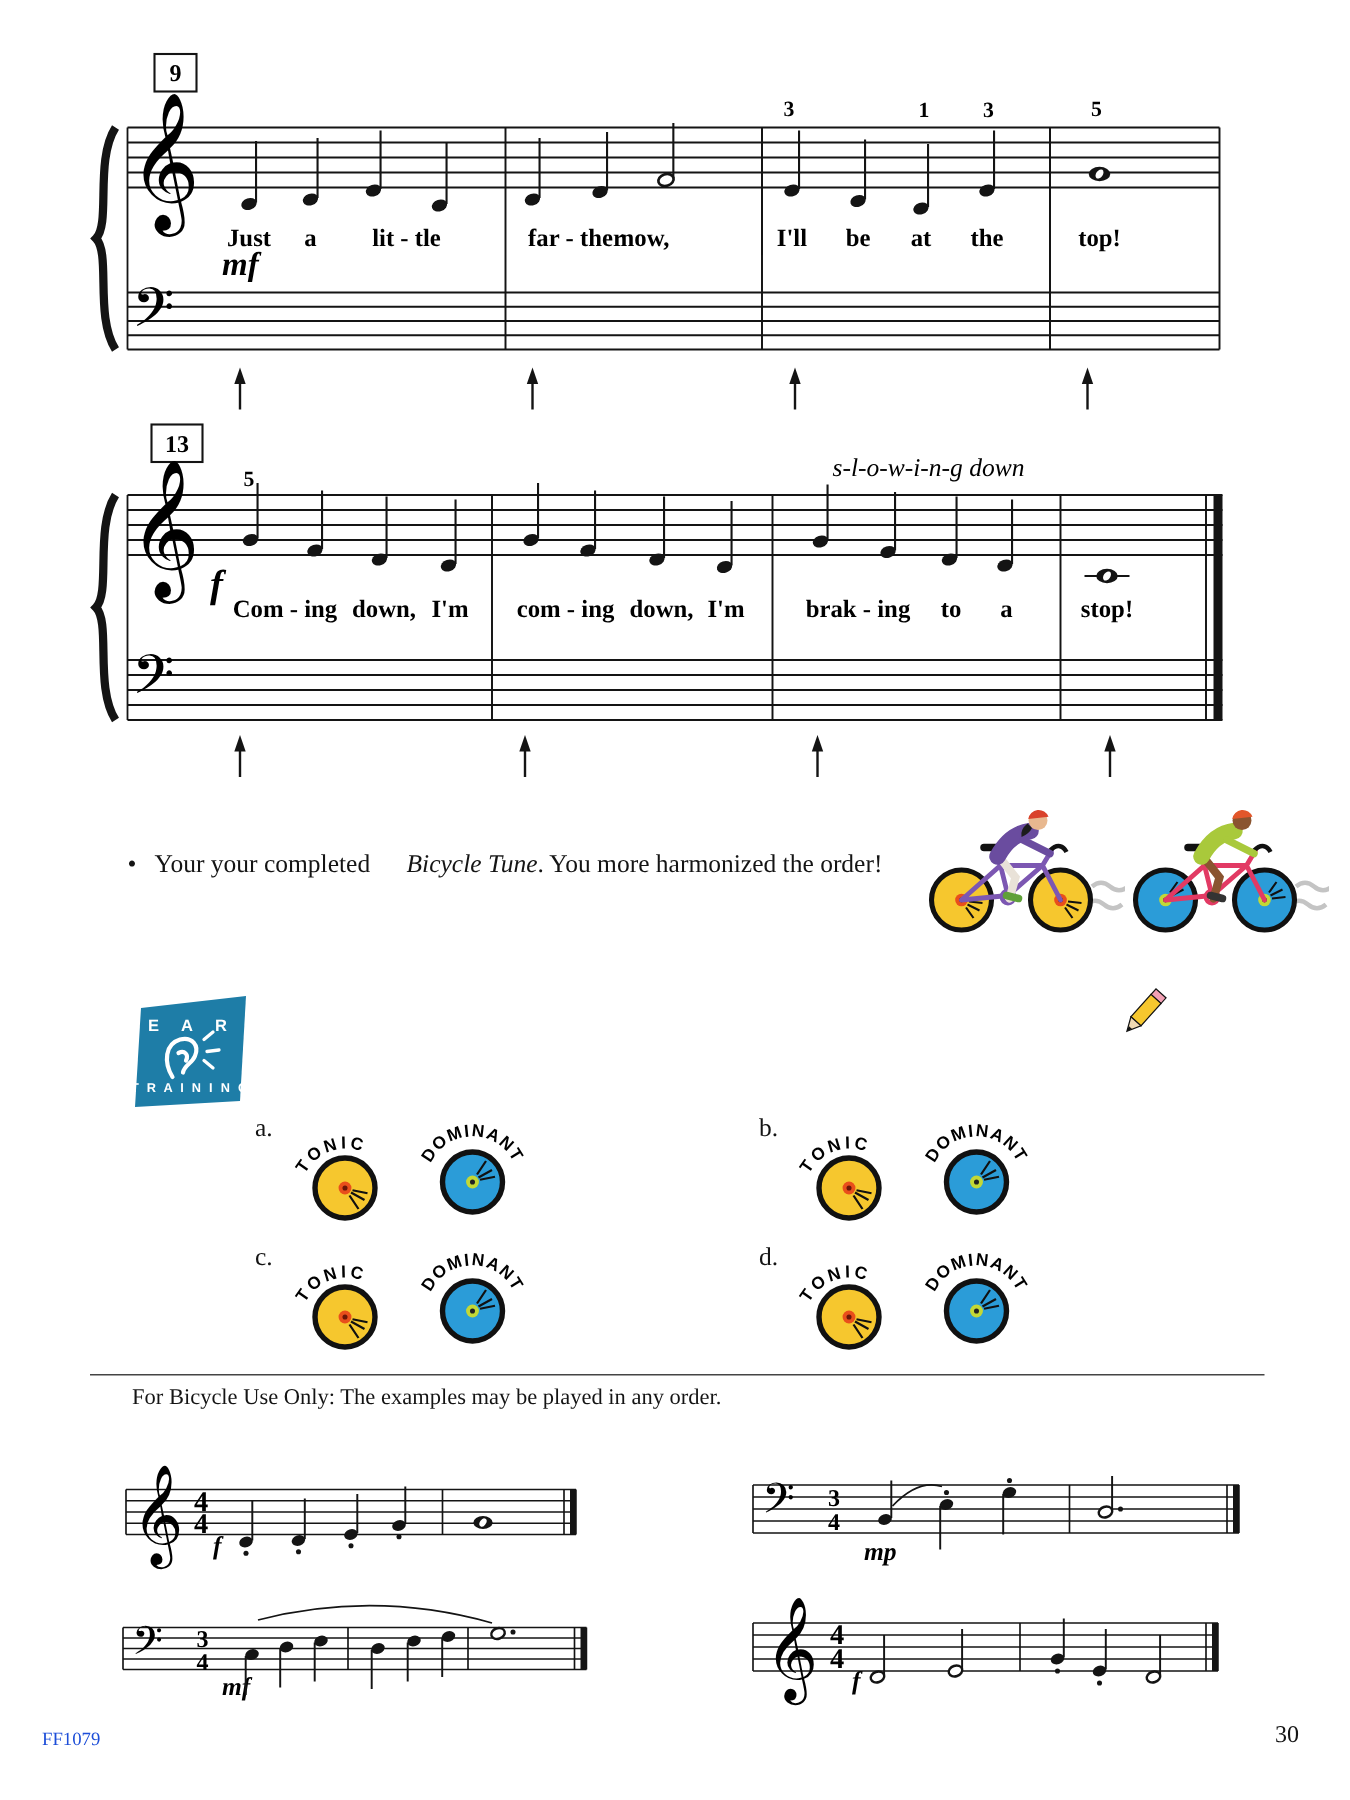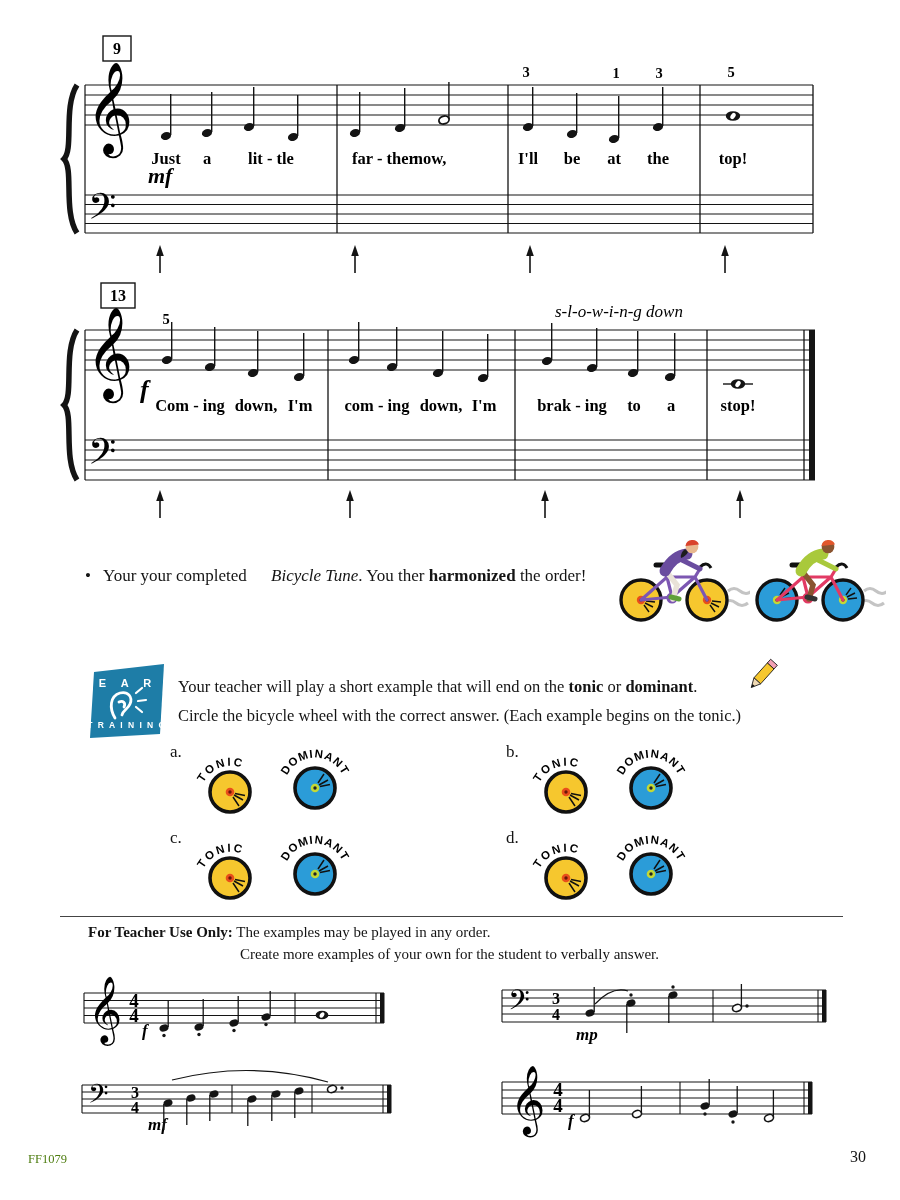--- a/index.html
+++ b/index.html
@@ -14,23 +14,23 @@
   .dynS{font:italic bold 17px "Liberation Serif",serif;}
   .tsig{font:bold 19px "Liberation Serif",serif;text-anchor:middle;}
   .tsigS{font:bold 16px "Liberation Serif",serif;text-anchor:middle;}
   .clef{font-family:"DejaVu Sans",sans-serif;}
   .slowing{font:italic 17px "Liberation Serif",serif;}
   .bodytext{font:16.5px "Liberation Serif",serif;line-height:29px;}
   .bullet-line{font:17px "Liberation Serif",serif;}
   .optlabel{font:17px "Liberation Serif",serif;}
   .teacher{font:15px "Liberation Serif",serif;}
   .wheeltxt{font:bold 11.5px "Liberation Sans",sans-serif;}
-  .footer{font:12.5px "Liberation Serif",serif;color:#4d7c0f;}
+  .footer{font:12.5px "Liberation Serif",serif;color:#1d4ed8;}
   .pageno{font:16px "Liberation Serif",serif;}
-  b{font-weight:bold;text-align:right;} i{font-style:italic;margin-left:20px;}
+  b{font-weight:normal;text-align:right;} i{font-style:italic;margin-left:20px;}
 </style>
 </head>
 <body>
 
 <div class="page">
 
   <svg class="abs" style="left:60px;top:33px;" width="765" height="245" viewBox="0 0 765 245">
 
     <g>
       <rect x="43" y="3" width="28" height="25" fill="none" stroke="#141414" stroke-width="1.4"></rect>
@@ -250,21 +250,21 @@
         </g>
       <g>
           <line x1="680" y1="237" x2="680" y2="217"></line>
           <polygon points="676.2,220 683.8,220 680,209" stroke="none"></polygon>
         </g>
     </g>
   </svg>
 
   <div class="abs bullet-line" style="left:85px;top:566px;width:560px;">
     <span>•</span>&nbsp;&nbsp;
-    <span>Your your completed </span><i>Bicycle Tune</i><span>. You ther </span><b>harmonized</b><span> the order!</span>
+    <span>Your your completed </span><i>Bicycle Tune</i><span>. You more </span><b>harmonized</b><span> the order!</span>
   </div>
 
   <svg class="abs" style="left:616px;top:533px;" width="134" height="92" viewBox="0 0 134 92">
     <g stroke="#C4C4C4" stroke-width="3" fill="none">
       <path d="M112,58 q6,-5 12,0 t12,0"></path>
         <path d="M108,70 q6,-5 12,0 t12,0"></path>
     </g>
 
     <g>
       <circle cx="25" cy="67" r="20" fill="#F6C72E" stroke="#111" stroke-width="3.4"></circle>
@@ -330,24 +330,20 @@
     <polygon points="8,12 78,4 74,74 4,78" fill="#1E7DA7"></polygon>
     <text x="42" y="27" fill="#fff" text-anchor="middle" style="font:bold 11px 'Liberation Sans',sans-serif;letter-spacing:6px;">E  A  R</text>
     <g stroke="#fff" stroke-width="2.8" fill="none" stroke-linecap="round">
       <path d="M29,58 C23,48 24,36 34,33 C42,31 47,37 44,44 C42,49 37,50 36,55"></path>
       <path d="M33,42 C37,40 40,43 38,47"></path>
       <path d="M50,33 l6,-5 M52,41 l8,-1 M50,47 l6,5" stroke-width="2.2"></path>
     </g>
     <text x="41" y="68" fill="#fff" text-anchor="middle" style="font:bold 8.5px 'Liberation Sans',sans-serif;letter-spacing:1.5px;">T R A I N I N G</text>
   </svg>
 
-  <div class="abs bodytext" style="left:178px;top:672px;width:600px;">
-    <span>Your teacher will play a short example that will end on the </span><b>tonic</b><span> or </span><b>dominant</b><span>.</span><br>
-    <span>Circle the bicycle wheel with the correct answer. (Each example begins on the tonic.)</span>
-  </div>
 
   <svg class="abs" style="left:746px;top:658px;" width="34" height="36" viewBox="0 0 34 36">
     <g transform="translate(24,2) rotate(42)">
       <rect x="0" y="-1" width="9" height="5" fill="#F2A0B4" stroke="#111" stroke-width="0.8"></rect>
       <rect x="0" y="4" width="9" height="20" fill="#F6C72E" stroke="#111" stroke-width="0.8"></rect>
       <polygon points="0,24 9,24 4.5,33" fill="#EFD9B4" stroke="#111" stroke-width="0.8"></polygon>
       <polygon points="3,29.5 6,29.5 4.5,33" fill="#111"></polygon>
     </g>
   </svg>
 
@@ -442,24 +438,23 @@
       <path d="M4,-3 l9,-5 M5,-1.5 l10,-2 M3,-5 l6,-9" stroke="#111" stroke-width="1.5"></path>
       <defs>
           <path id="arc-d-d" d="M -26,16 A 30.5,30.5 0 1 1 26,16"></path>
         </defs>
       <text class="wheeltxt" style="letter-spacing:1px;"><textPath href="#arc-d-d" startOffset="50%" text-anchor="middle">DOMINANT</textPath></text>
     </g>
   </svg>
 
   <div class="abs" style="left:60px;top:916px;width:783px;border-top:1.5px solid #444;"></div>
   <div class="abs teacher" style="left:88px;top:924px;">
-    <b>For Teacher Use Only:</b>
+    <b>For Bicycle Use Only:</b>
     <span>The examples may be played in any order.</span>
   </div>
-  <div class="abs teacher" style="left:240px;top:946px;">Create more examples of your own for the student to verbally answer.</div>
 
   <svg class="abs" style="left:82px;top:975px;" width="315" height="75" viewBox="0 0 315 75">
     <g stroke="#141414" stroke-width="1.1">
       <path d="M2,18H302 M2,25.5H302 M2,33H302 M2,40.5H302 M2,48H302 M2,18V48" fill="none"></path>
     </g>
     <path d="M213,18V48" stroke="#141414" stroke-width="1.1"></path>
     <g>
       <line x1="294" y1="18" x2="294" y2="48" stroke="#141414" stroke-width="1.1"></line>
       <rect x="298" y="18" width="4.5" height="30" fill="#141414"></rect>
     </g>

